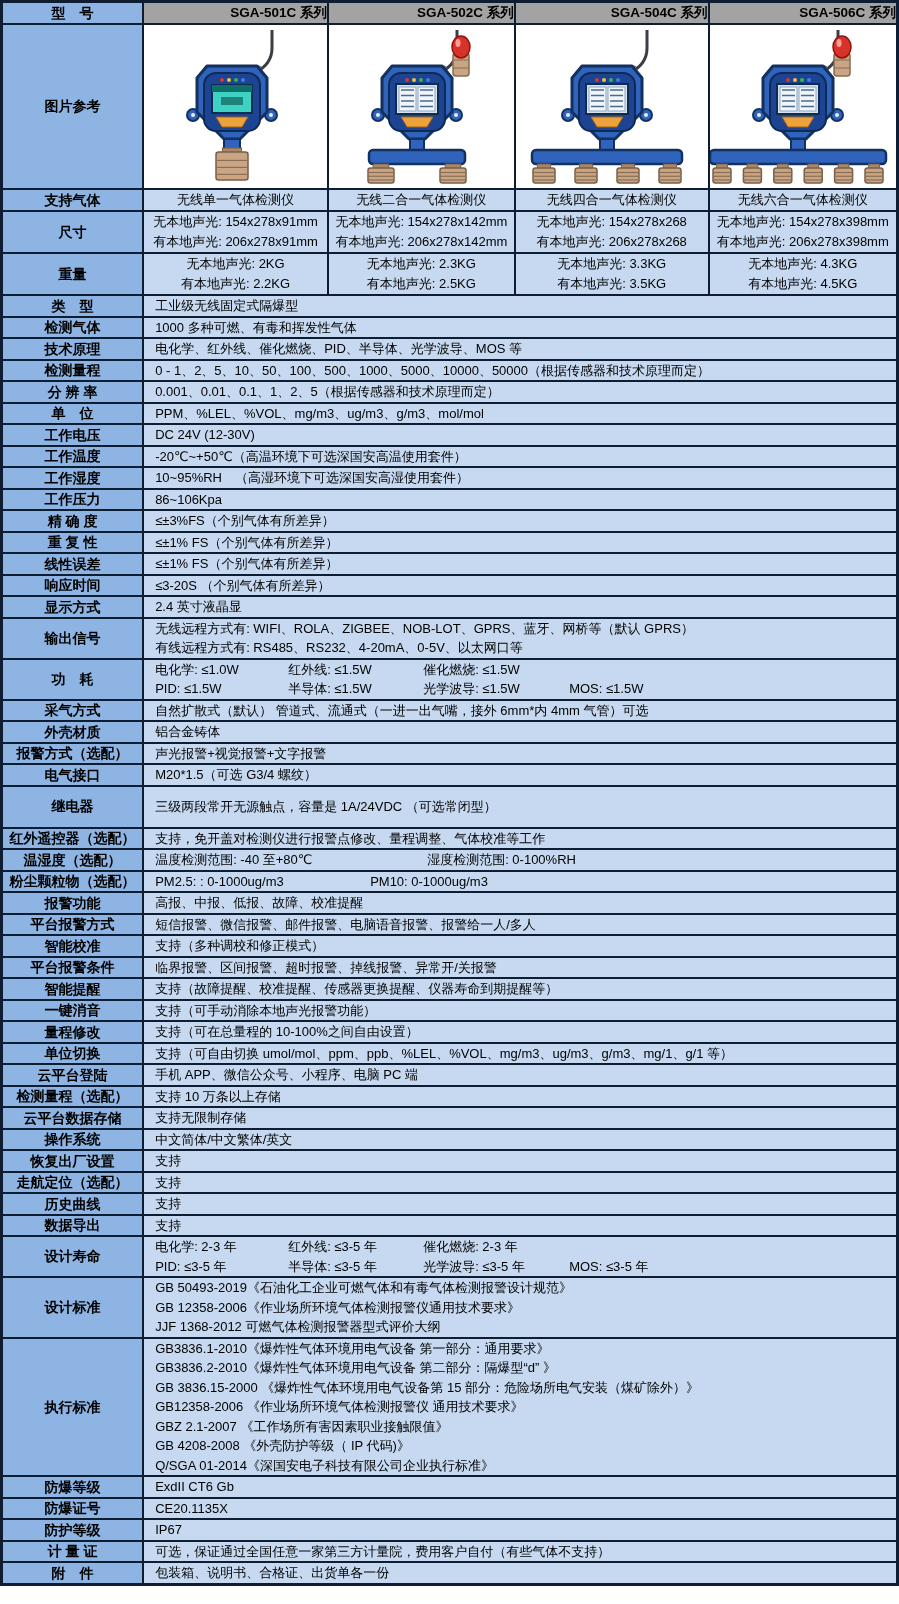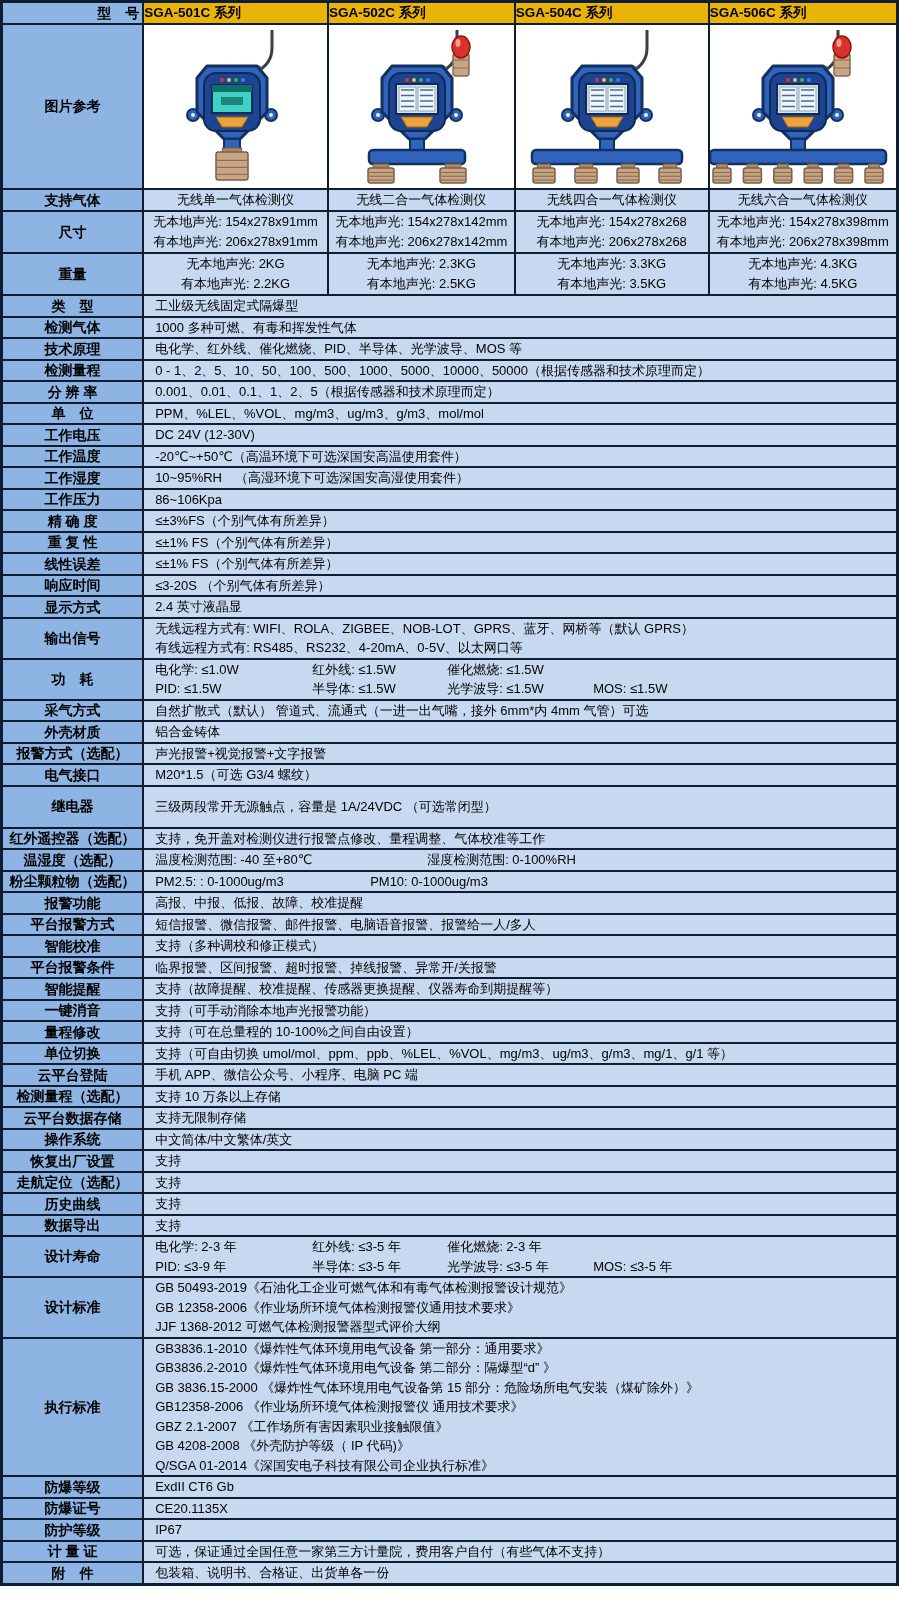--- a/index.html
+++ b/index.html
@@ -6,28 +6,28 @@
   body{font-family:"Liberation Sans","DejaVu Sans",sans-serif;color:#000;}
   .wrap{width:899px;}
   table{border-collapse:collapse;width:899px;table-layout:fixed;}
   th,td{border:2px solid #0f1d33;padding:0;overflow:hidden;}
   table{border:3px solid #0f1d33;}
   .lbl{background:#8db4e2;font-weight:bold;font-size:14px;text-align:center;vertical-align:middle;padding:0 3px;line-height:1.15;}
   .val{background:#c6d9f1;font-size:13px;vertical-align:middle;}
   .val .line{height:19.5px;line-height:19.5px;padding-left:11px;white-space:nowrap;text-align:left;}
   .val.tall .line{height:40px;line-height:40px;}
   .cc{text-align:center;}
-  .mh{font-weight:bold;font-size:13.5px;text-align:left;height:20px;background:#eab308;}
-  .hl{height:20px;text-align:right;}
+  .mh{font-weight:bold;font-size:13.5px;text-align:right;height:20px;background:#a3a3a3;}
+  .hl{height:20px;}
   .img-cell{background:#ffffff;height:163px;text-align:center;vertical-align:middle;}
   .gas-cell{height:20px;font-size:13px;}
   .line2{height:20px;line-height:20px;text-align:center;font-size:13px;white-space:nowrap;}
   .segs .seg{display:inline-block;}
   .g4 .seg:nth-child(1){width:133px;}
-  .g4 .seg:nth-child(2){width:135px;margin-left:24px;}
+  .g4 .seg:nth-child(2){width:135px;}
   .g4 .seg:nth-child(3){width:146px;}
   .g2a .seg:nth-child(1){width:272px;}
   .g2b .seg:nth-child(1){width:215px;}
 </style>
 </head>
 <body>
 
 <div class="wrap">
 <table>
   <colgroup>
@@ -518,21 +518,21 @@
         <tr>
           <th class="lbl">数据导出</th>
           <td class="val" colspan="4">
             <div class="line">支持</div>
           </td>
         </tr>
         <tr>
           <th class="lbl">设计寿命</th>
           <td class="val" colspan="4">
             <div class="line segs g4"><span class="seg">电化学: 2-3 年</span><span class="seg">红外线: ≤3-5 年</span><span class="seg">催化燃烧: 2-3 年</span></div>
-            <div class="line segs g4"><span class="seg">PID: ≤3-9 年</span><span class="seg">半导体: ≤3-5 年</span><span class="seg">光学波导: ≤3-5 年</span><span class="seg">MOS: ≤3-5 年</span></div>
+            <div class="line segs g4"><span class="seg">PID: ≤3-5 年</span><span class="seg">半导体: ≤3-5 年</span><span class="seg">光学波导: ≤3-5 年</span><span class="seg">MOS: ≤3-5 年</span></div>
           </td>
         </tr>
         <tr>
           <th class="lbl">设计标准</th>
           <td class="val" colspan="4">
             <div class="line">GB 50493-2019《石油化工企业可燃气体和有毒气体检测报警设计规范》</div>
             <div class="line">GB 12358-2006《作业场所环境气体检测报警仪通用技术要求》</div>
             <div class="line">JJF 1368-2012 可燃气体检测报警器型式评价大纲</div>
           </td>
         </tr>

